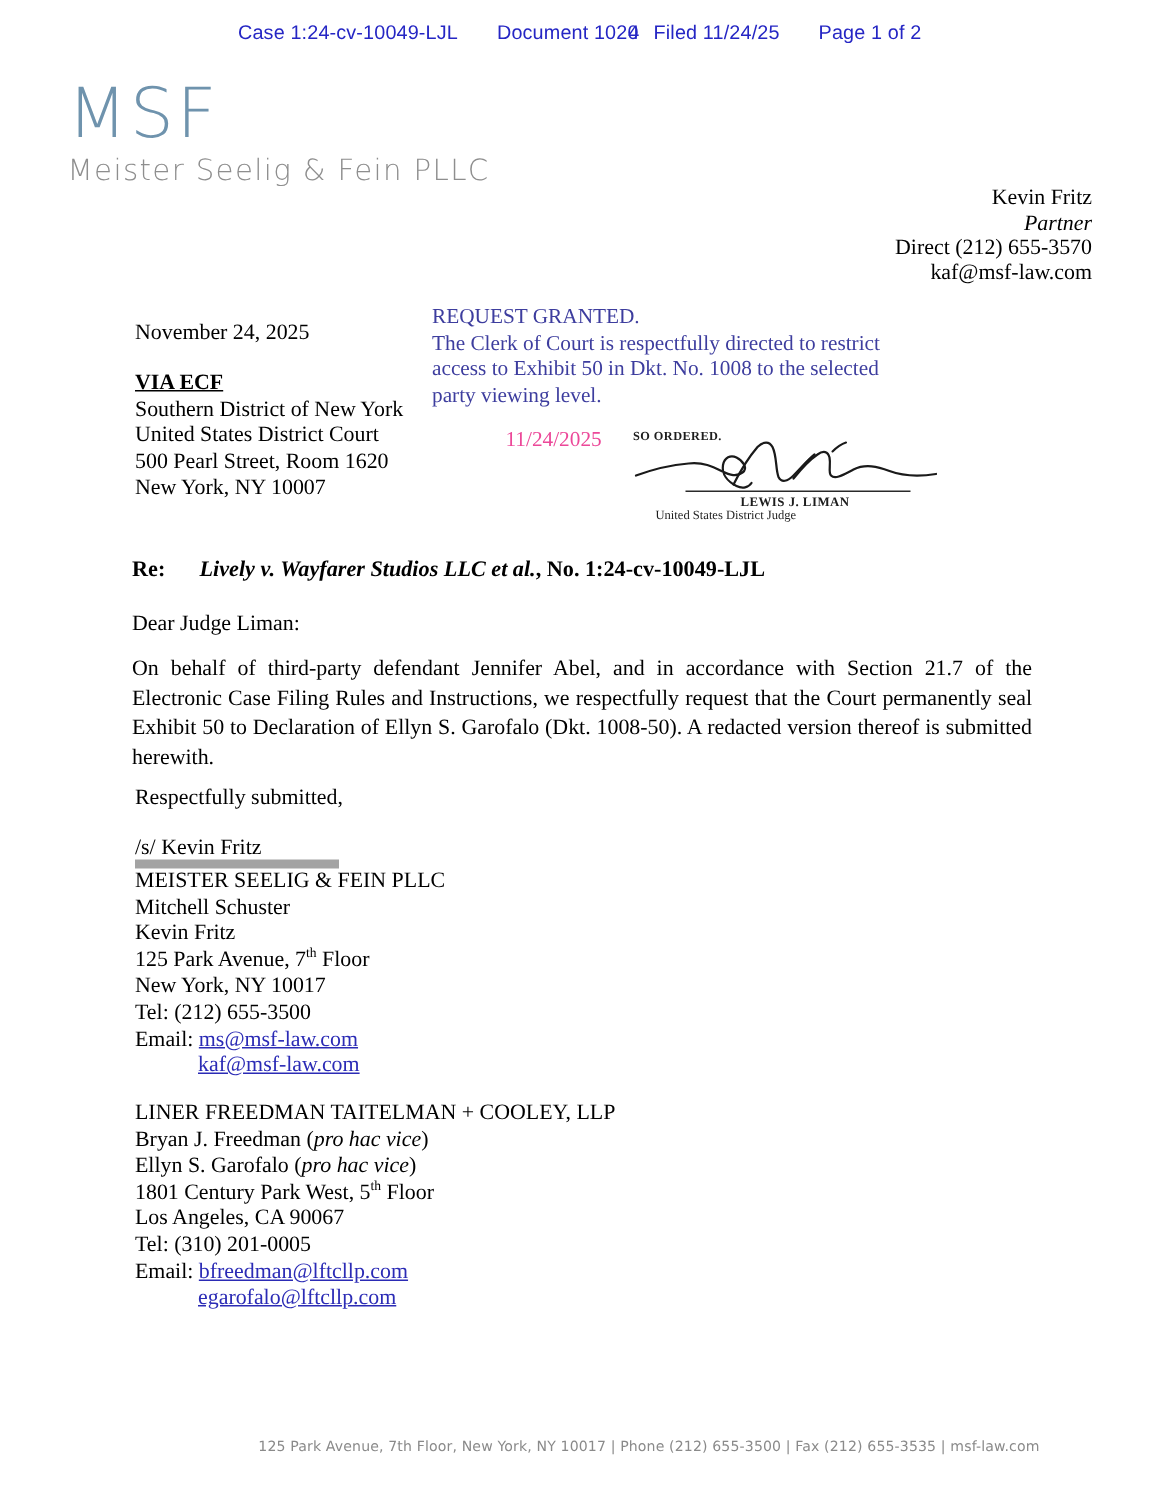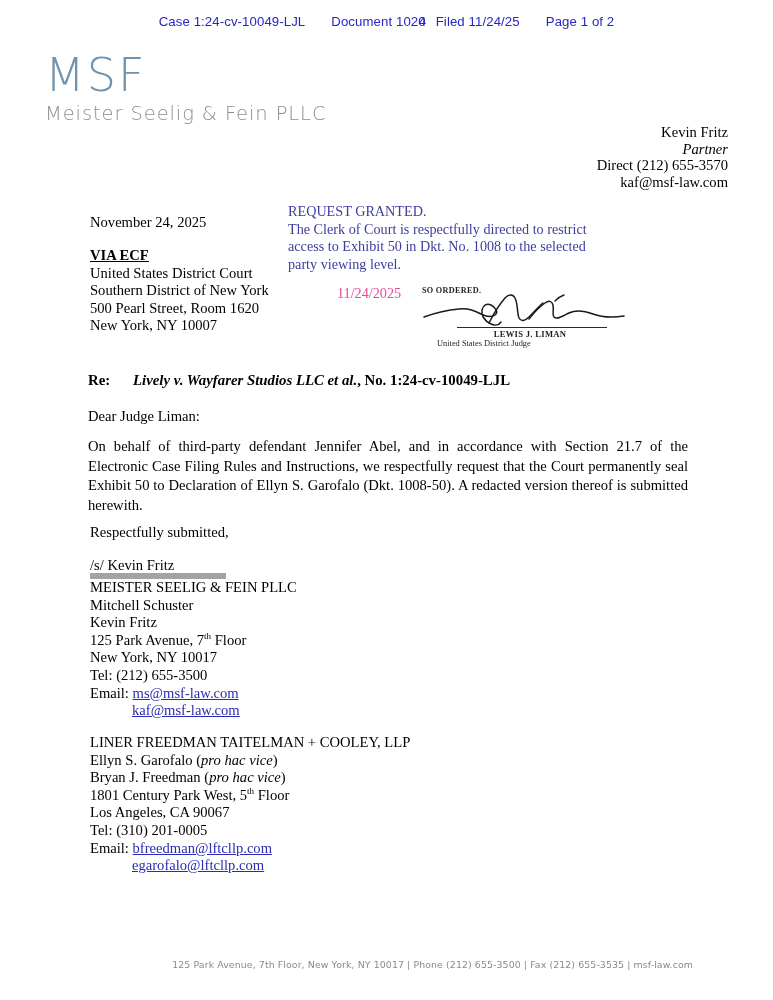--- a/index.html
+++ b/index.html
@@ -247,22 +247,22 @@
   <div>Kevin Fritz</div>
   <div class="italic">Partner</div>
   <div>Direct (212) 655-3570</div>
   <div>kaf@msf-law.com</div>
 </div>
 
 <div class="letter-date">November 24, 2025</div>
 
 <div class="addressee">
   <div class="via-ecf">VIA ECF</div>
+  <div>Southern District of New York</div>
   <div>United States District Court</div>
-  <div>Southern District of New York</div>
   <div>500 Pearl Street, Room 1620</div>
   <div>New York, NY 10007</div>
 </div>
 
 <div class="order-note">
   <div>REQUEST GRANTED.</div>
   <div>The Clerk of Court is respectfully directed to restrict access to Exhibit 50 in Dkt. No. 1008 to the selected party viewing level.</div>
 </div>
 <div class="order-date">11/24/2025</div>
 
@@ -295,22 +295,22 @@
   <div>Kevin Fritz</div>
   <div><span>125 Park Avenue, 7</span><sup>th</sup><span> Floor</span></div>
   <div>New York, NY 10017</div>
   <div>Tel: (212) 655-3500</div>
   <div><span>Email: </span><span class="maillink">ms@msf-law.com</span></div>
   <div class="indent-mail"><span class="maillink">kaf@msf-law.com</span></div>
 </div>
 
 <div class="cocounsel">
   <div>LINER FREEDMAN TAITELMAN + COOLEY, LLP</div>
+  <div><span>Bryan J. Freedman (</span><span class="phv">pro hac vice</span><span>)</span></div>
   <div><span>Ellyn S. Garofalo (</span><span class="phv">pro hac vice</span><span>)</span></div>
-  <div><span>Bryan J. Freedman (</span><span class="phv">pro hac vice</span><span>)</span></div>
   <div><span>1801 Century Park West, 5</span><sup>th</sup><span> Floor</span></div>
   <div>Los Angeles, CA 90067</div>
   <div>Tel: (310) 201-0005</div>
   <div><span>Email: </span><span class="maillink">bfreedman@lftcllp.com</span></div>
   <div class="indent-mail"><span class="maillink">egarofalo@lftcllp.com</span></div>
 </div>
 
 <div class="page-footer">125 Park Avenue, 7th Floor, New York, NY 10017 | Phone (212) 655-3500 | Fax (212) 655-3535 | msf-law.com</div>
 
 </body></html>

